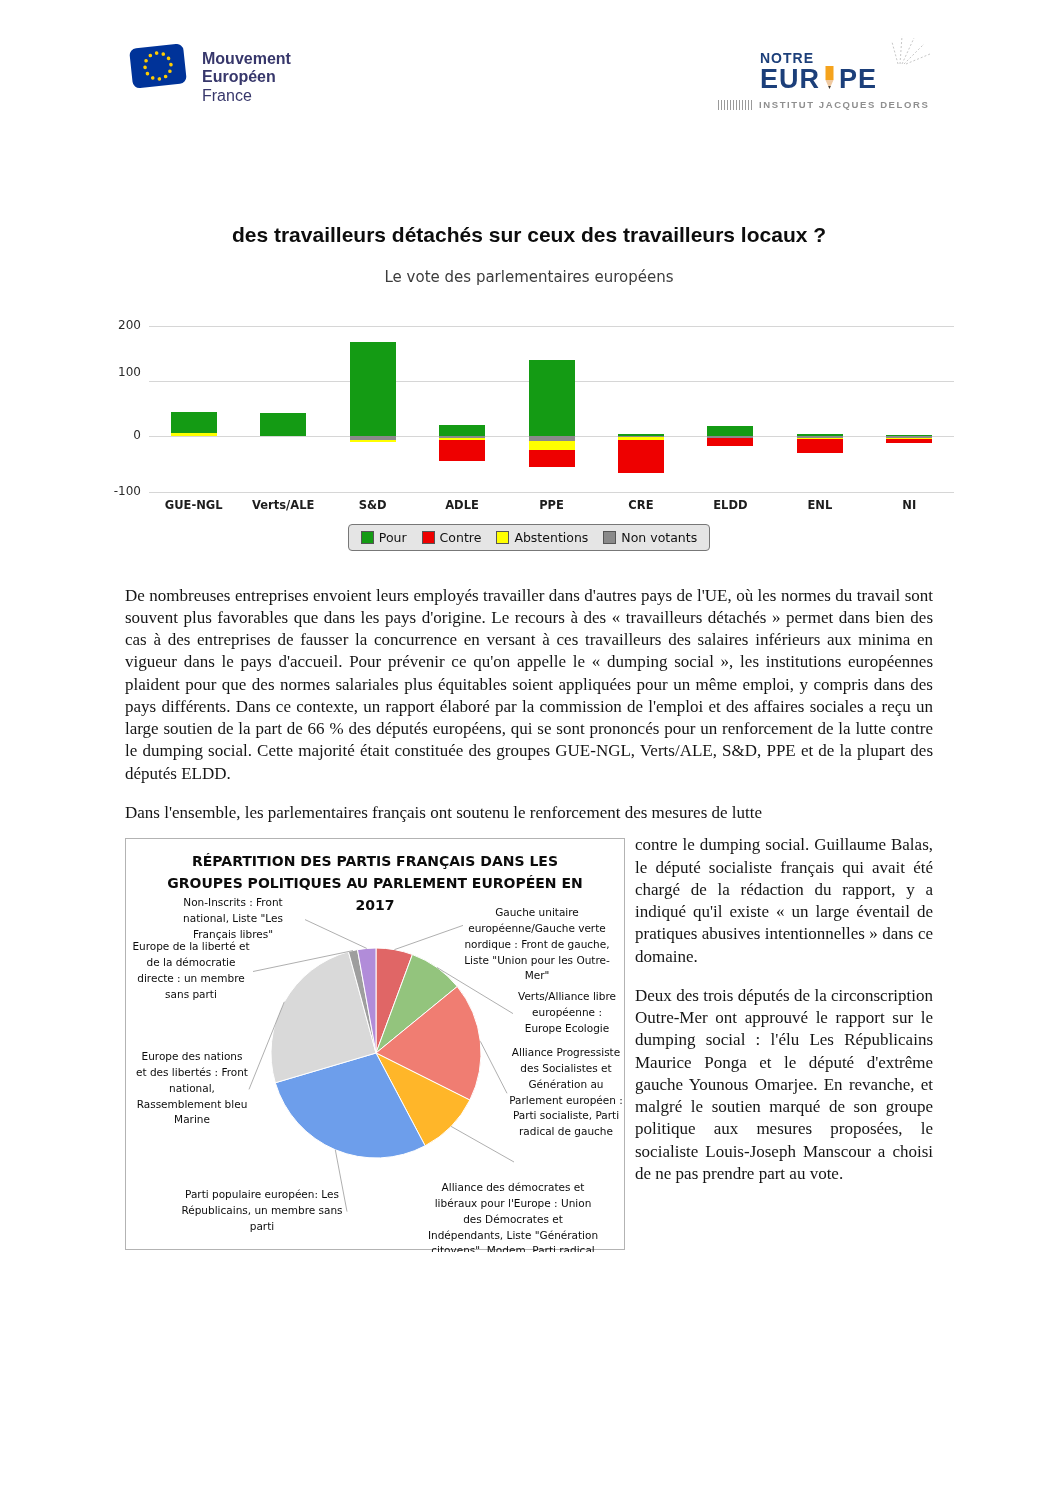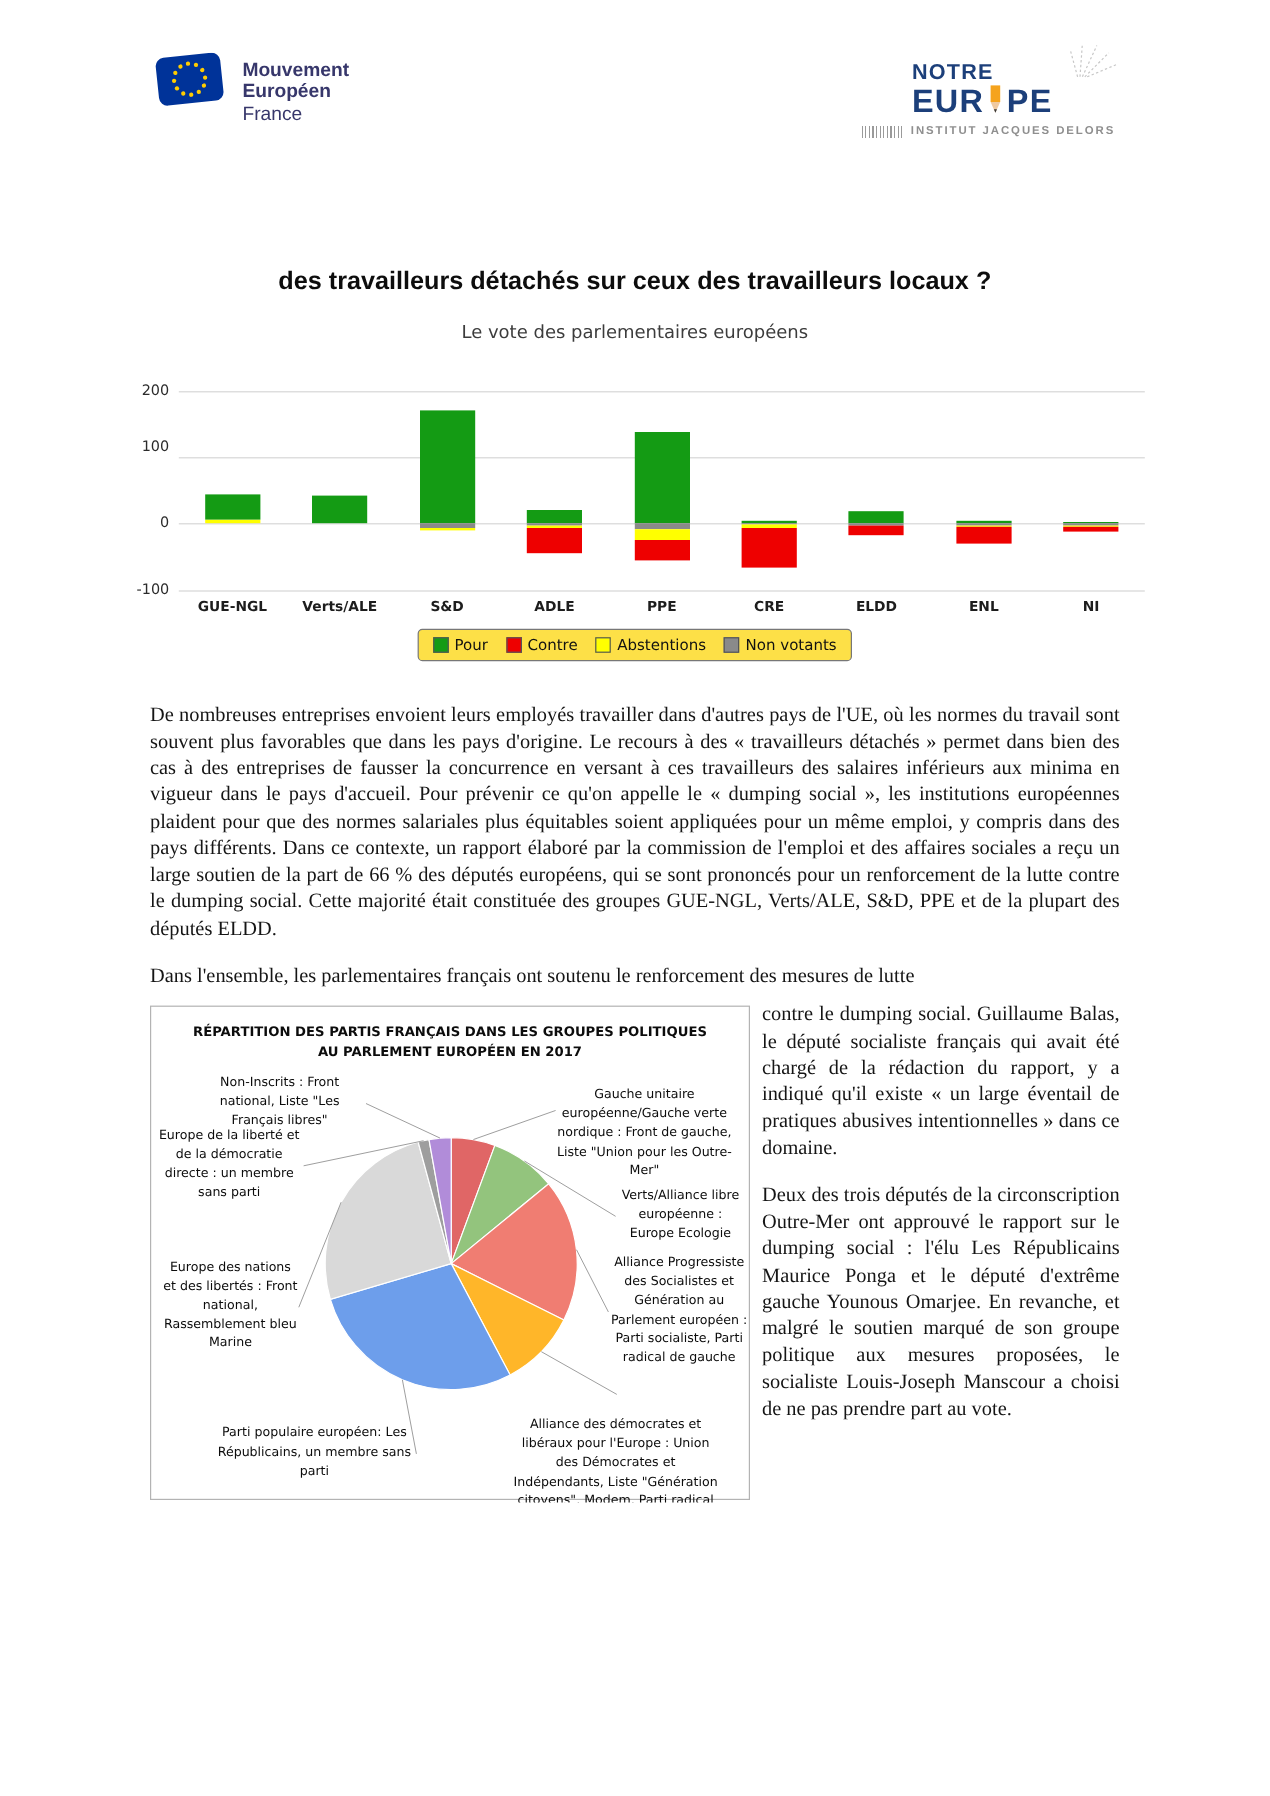--- a/index.html
+++ b/index.html
@@ -6,57 +6,57 @@
   .page{position:relative;width:1058px;height:1497px;background:#fff;overflow:hidden;
         font-family:"Liberation Sans",sans-serif;color:#111;}
 
   
   .header{position:relative;height:150px;}
   .logo-left{position:absolute;left:128px;top:44px;display:flex;gap:12px;align-items:flex-start;}
   .logo-left .txt{font-size:16px;line-height:1.15;color:#37376b;padding-top:6px;}
   .logo-left .txt .b{font-weight:bold;}
   .logo-right{position:absolute;left:718px;top:50px;width:228px;}
   .ne-word{margin-left:42px;color:#1c3f7a;}
-  .ne-line1{font-weight:bold;font-size:18px;letter-spacing:1px;}
+  .ne-line1{font-weight:bold;font-size:14px;letter-spacing:1px;}
   .ne-line2{font-weight:bold;font-size:27px;letter-spacing:1px;display:flex;line-height:1;}
   .ne-line2 .pencil{display:inline-block;margin:0 1px;}
   .ne-line3{margin-top:6px;font-size:9.5px;font-weight:bold;letter-spacing:1.6px;color:#8f8f8f;white-space:nowrap;display:flex;align-items:center;}
   .barcode{display:inline-block;width:34px;height:10px;margin-right:7px;
            background:repeating-linear-gradient(90deg,#9a9a9a 0 1px,transparent 1px 3px);}
   .rays{position:absolute;right:14px;top:-16px;}
 
   
   .doc-title{margin:28px 120px 0;text-align:center;font-size:21px;font-weight:bold;line-height:1.8;color:#0d0d0d;}
   .subtitle{margin-top:14px;text-align:center;font-size:15px;color:#3c3c3c;font-family:"DejaVu Sans",sans-serif;}
 
   
   .chart-area{width:860px;margin:40px auto 0;}
   #bar-chart{position:relative;width:860px;height:166px;font-family:"DejaVu Sans",sans-serif;}
   .gridline{position:absolute;left:50px;width:805px;height:1px;background:#d6d6d6;}
   .ytick{position:absolute;left:0;width:42px;text-align:right;font-size:12px;color:#2b2b2b;}
   .xtick{position:absolute;top:172px;text-align:center;font-size:11.5px;font-weight:bold;color:#1d1d1d;}
   .barseg{position:absolute;}
   .legend{display:flex;justify-content:center;margin-top:32px;}
   .legend-box{display:inline-flex;gap:15px;align-items:center;border:1px solid #777;border-radius:4px;
-              padding:5px 12px;font-size:12.5px;font-family:"DejaVu Sans",sans-serif;background:#fde047;}
+              padding:5px 12px;font-size:12.5px;font-family:"DejaVu Sans",sans-serif;background:#e5e5e5;}
   .legend-item{display:inline-flex;align-items:center;gap:5px;}
   .swatch{display:inline-block;width:11px;height:11px;border:1px solid #555;}
 
   
   .content{margin:34px 125px 0;}
   .content p{font-family:"Liberation Serif",serif;font-size:17px;line-height:1.31;text-align:justify;
              color:#151515;margin:0 0 17px;}
   .flow{overflow:hidden;}
   .flow::after{content:"";display:block;clear:both;}
 
   
   .pie-figure{float:left;width:500px;height:412px;margin:4px 10px 2px 0;border:1px solid #b3b3b3;
               box-sizing:border-box;position:relative;background:#fff;}
   .fig-title{position:relative;z-index:2;margin:12px 30px 0;text-align:center;font-family:"DejaVu Sans",sans-serif;
-             font-size:11px;font-weight:bold;line-height:1.55;color:#0c0c0c;}
+             font-size:14px;font-weight:bold;line-height:1.55;color:#0c0c0c;}
   #pie-svg{position:absolute;left:0;top:0;width:498px;height:410px;z-index:1;}
   .pie-label{position:absolute;z-index:2;font-family:"DejaVu Sans",sans-serif;font-size:10.5px;line-height:1.5;
              text-align:center;color:#0c0c0c;}
   .lbl-gue{left:328px;top:46px;width:166px;margin-top:20px;}
   .lbl-verts{left:386px;top:150px;width:110px;}
   .lbl-sd{left:380px;top:206px;width:120px;}
   .lbl-adle{left:300px;top:322px;width:174px;margin-top:19px;}
   .lbl-ppe{left:52px;top:348px;width:168px;}
   .lbl-enl{left:10px;top:210px;width:112px;}
   .lbl-eldd{left:4px;top:100px;width:122px;}

